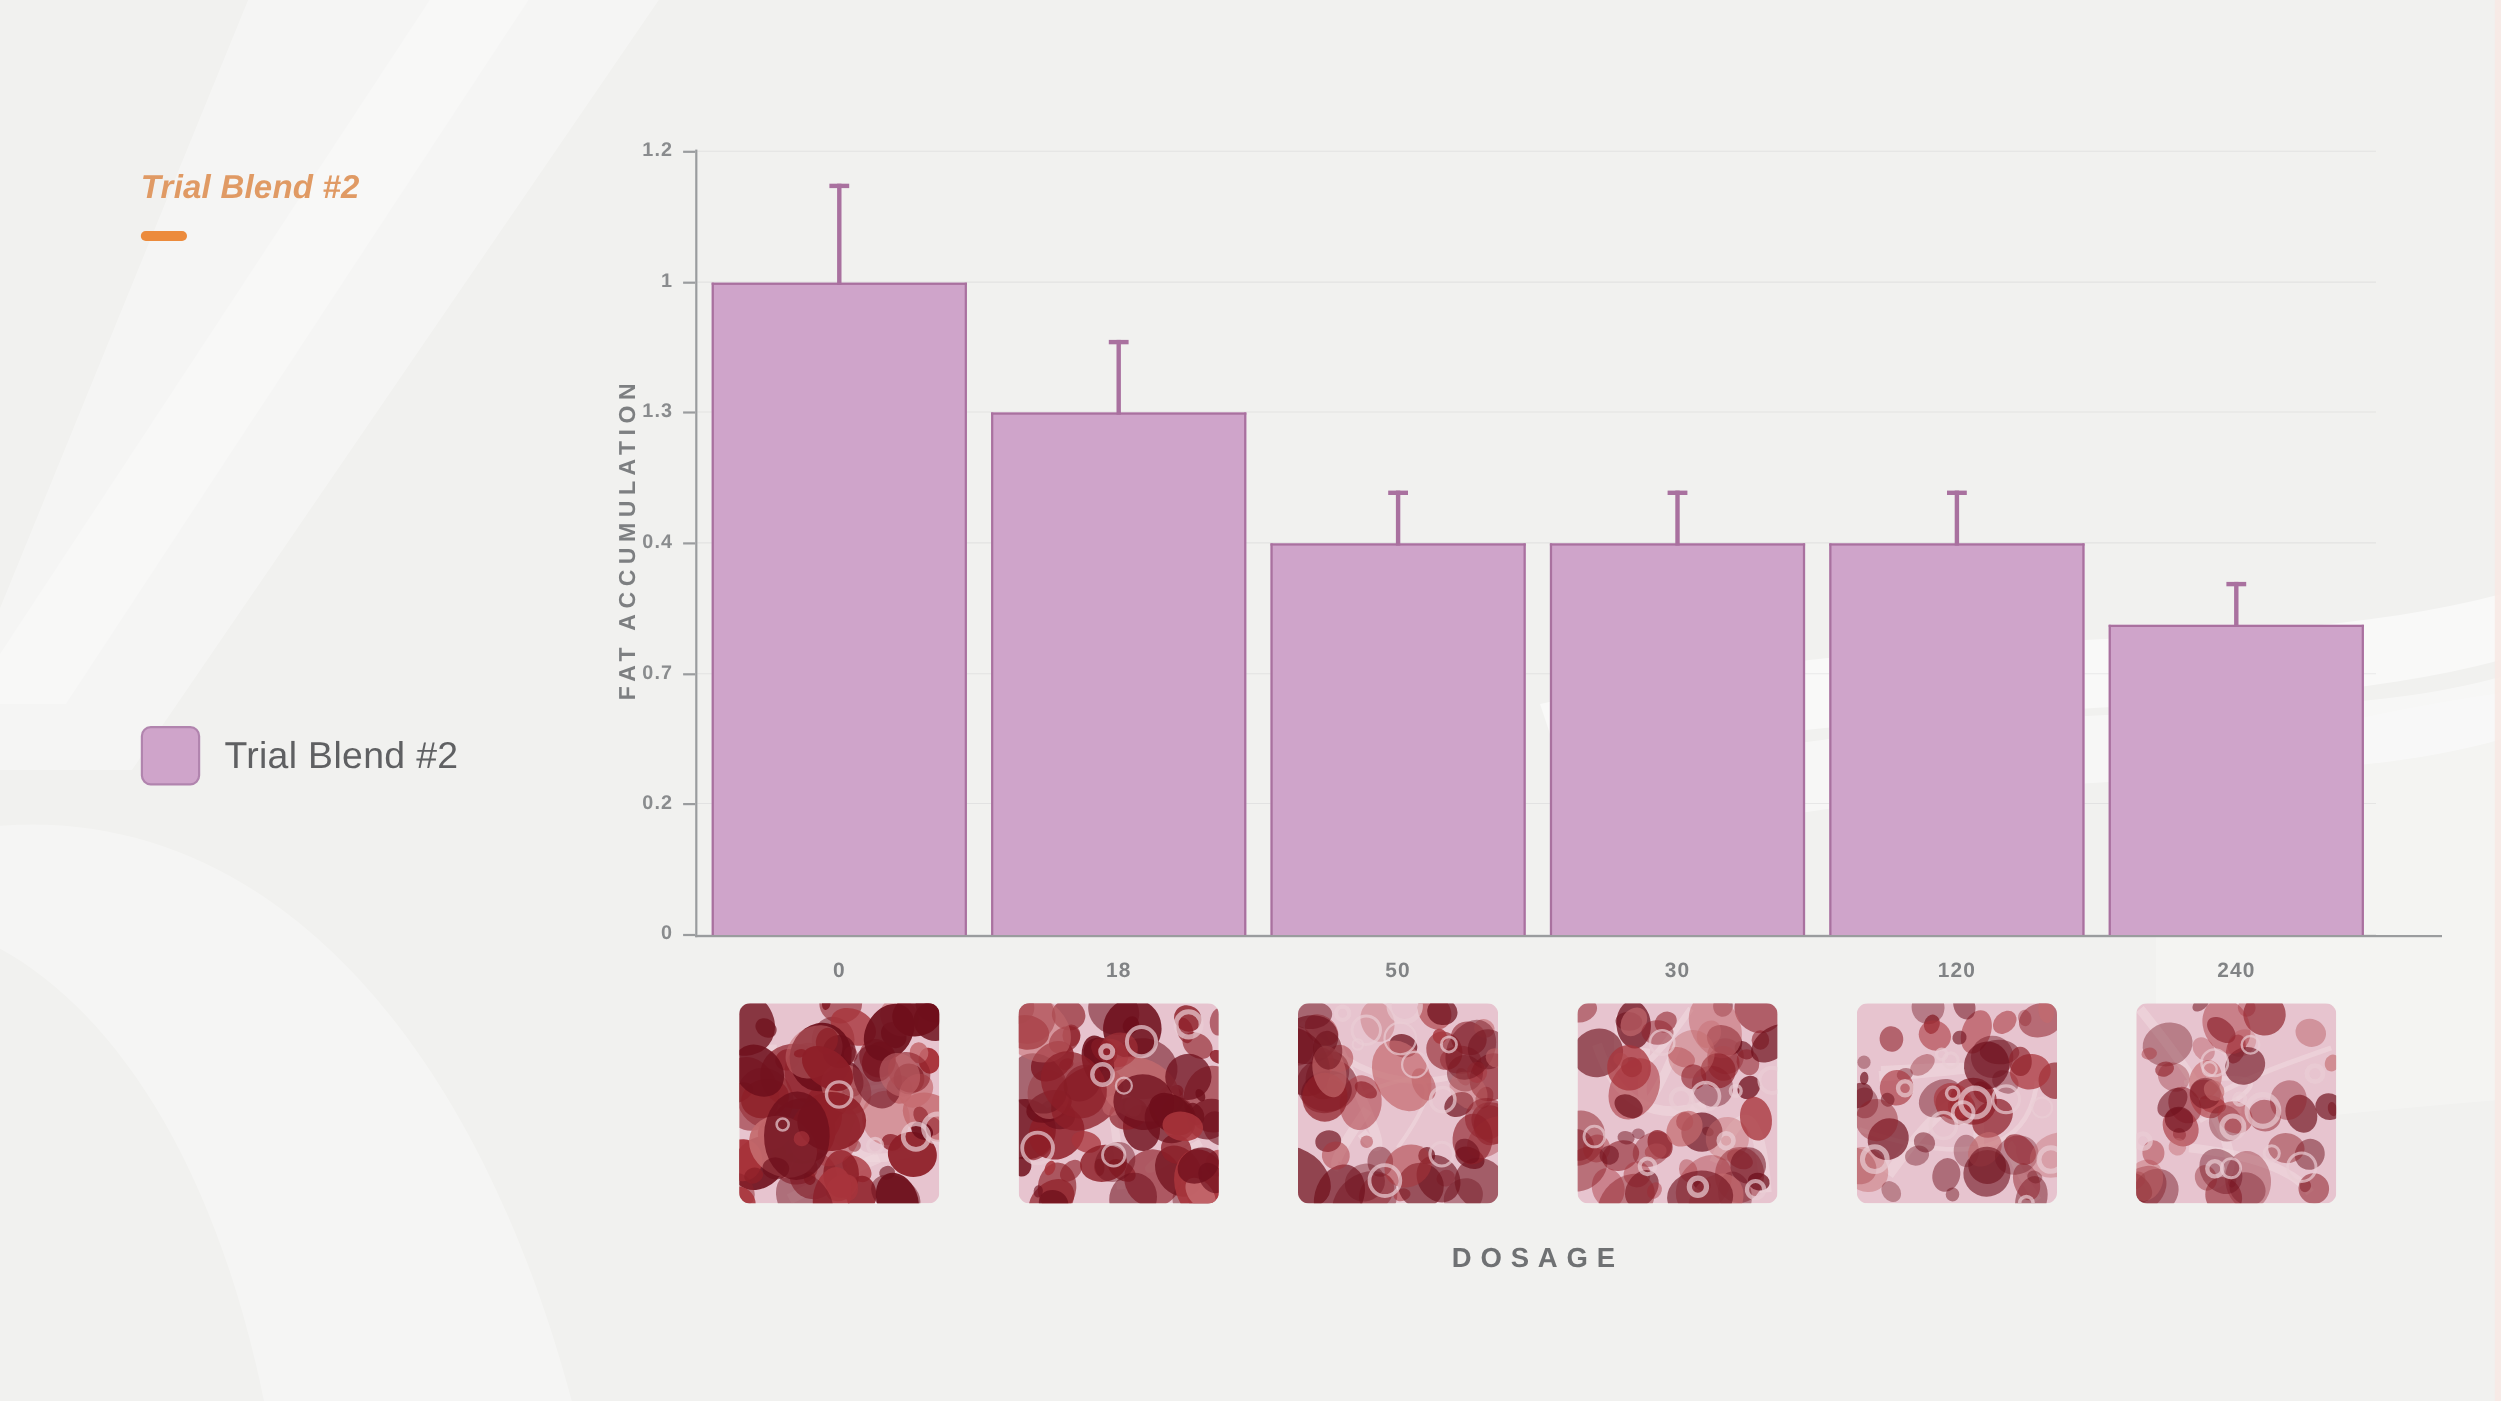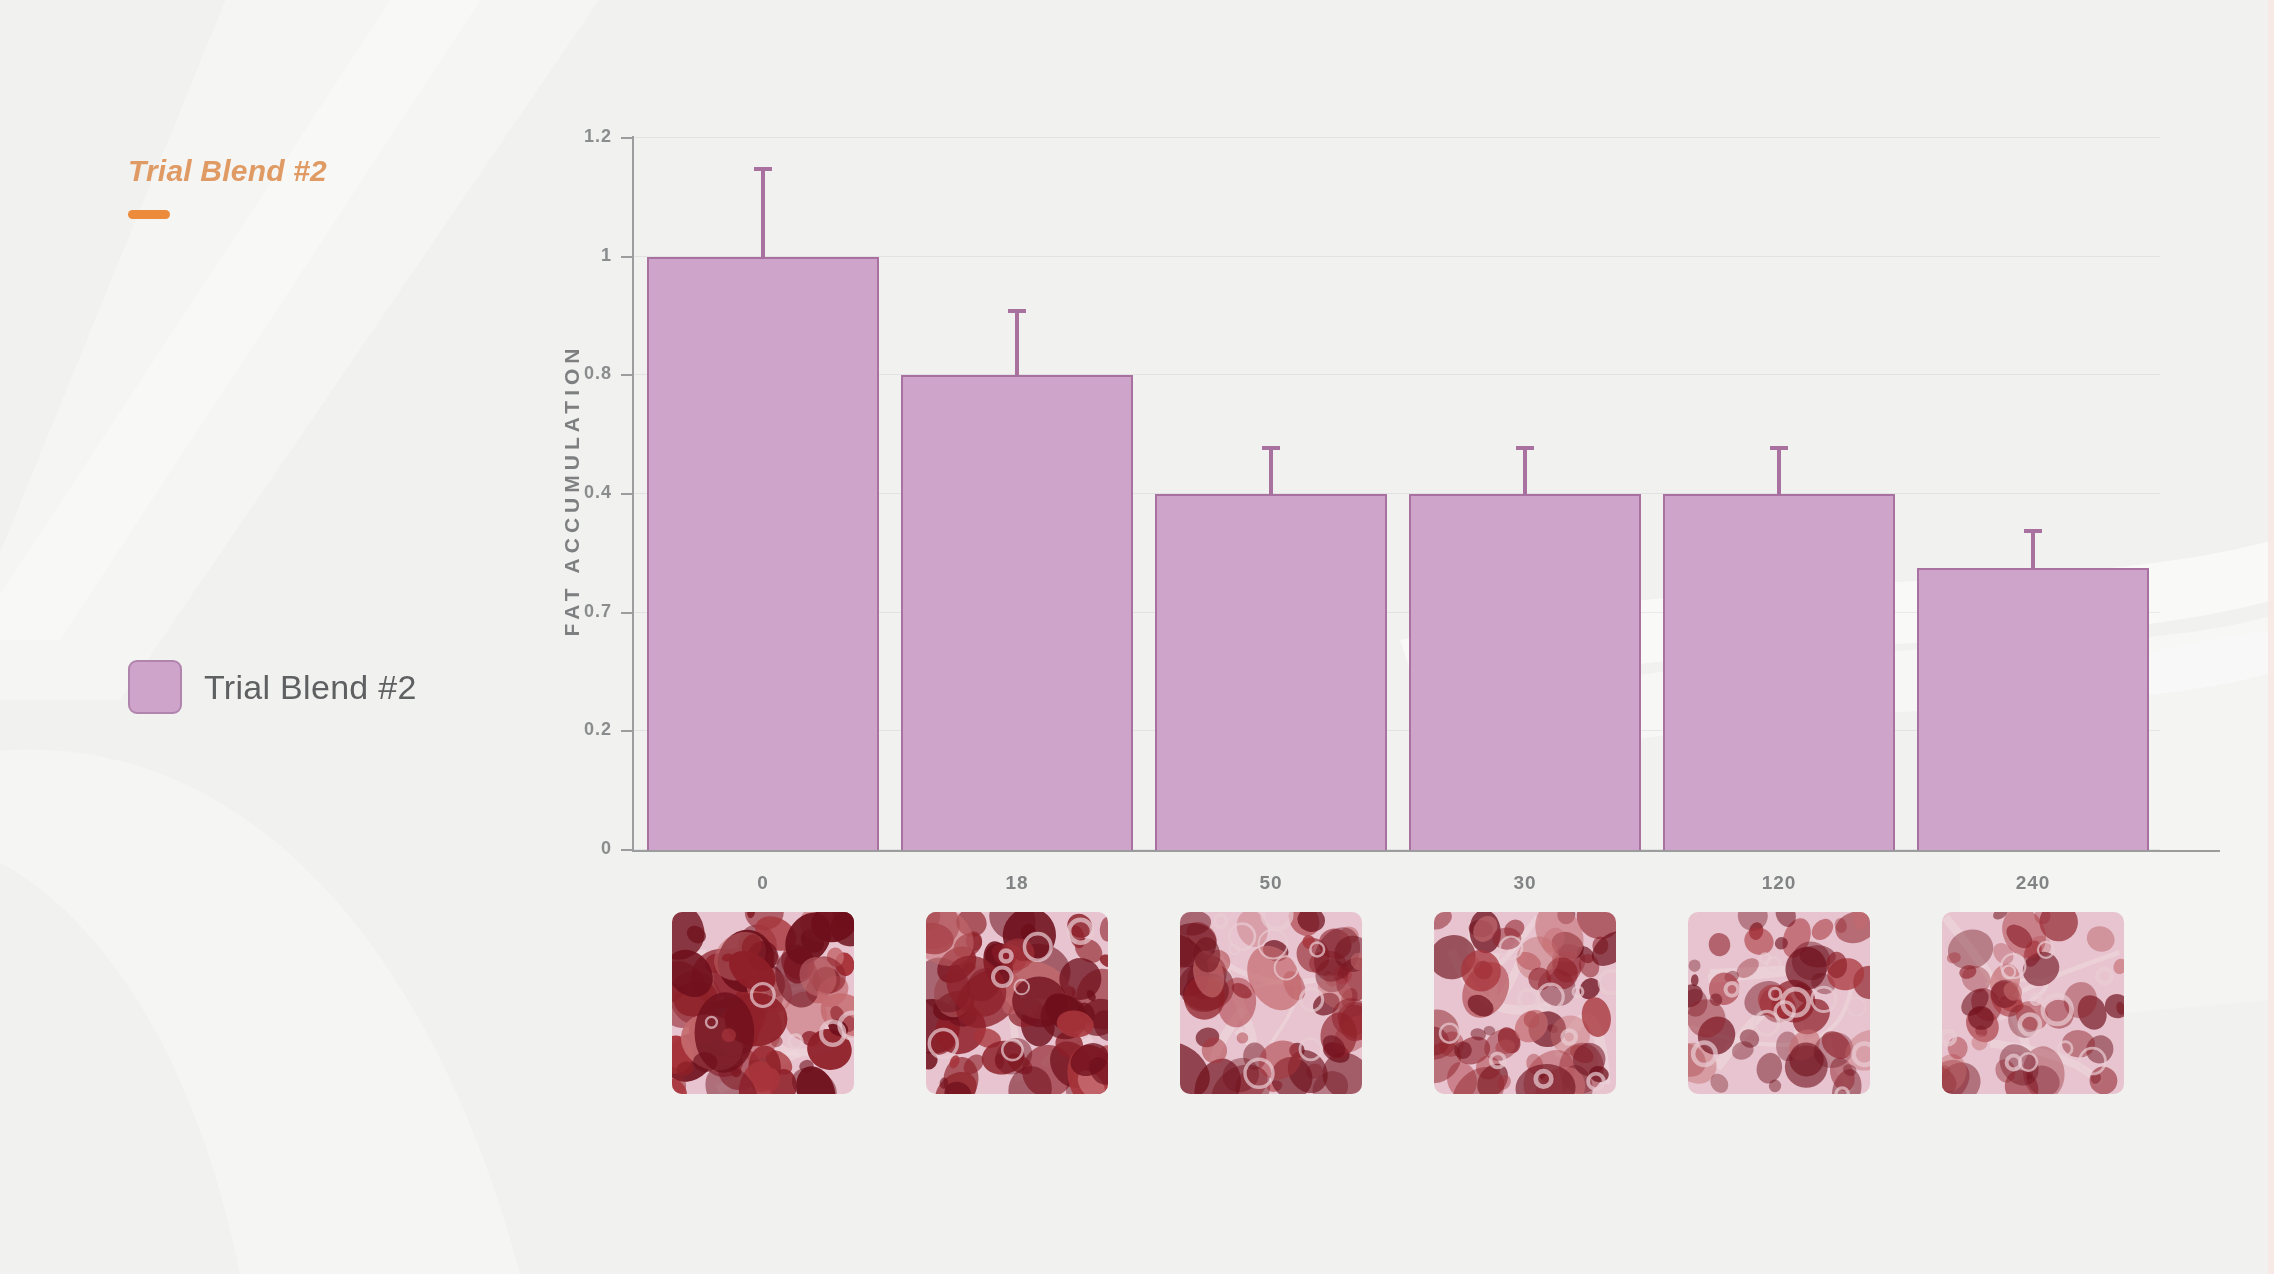--- a/index.html
+++ b/index.html
@@ -285,21 +285,21 @@
           </div>
           <div class="y-tick" style="bottom: 33.3333%;">
             <span class="lbl">0.7</span>
             <span class="mark"></span>
           </div>
           <div class="y-tick" style="bottom: 50%;">
             <span class="lbl">0.4</span>
             <span class="mark"></span>
           </div>
           <div class="y-tick" style="bottom: 66.6667%;">
-            <span class="lbl">0.8</span>
+            <span class="lbl">1.3</span>
             <span class="mark"></span>
           </div>
           <div class="y-tick" style="bottom: 83.3333%;">
             <span class="lbl">1</span>
             <span class="mark"></span>
           </div>
           <div class="y-tick" style="bottom: 100%;">
             <span class="lbl">1.2</span>
             <span class="mark"></span>
           </div>
@@ -849,15 +849,16 @@
               <circle cx="51.7" cy="47.9" r="2.8" fill="none" stroke="#e9cdd4" stroke-width="2.0" opacity="0.7"></circle>
               <circle cx="82.7" cy="81.9" r="7.1" fill="none" stroke="#e9cdd4" stroke-width="1.5" opacity="0.7"></circle>
               <circle cx="67.7" cy="75.0" r="3.8" fill="none" stroke="#e9cdd4" stroke-width="1.5" opacity="0.7"></circle>
               <circle cx="39.2" cy="29.7" r="6.6" fill="none" stroke="#e9cdd4" stroke-width="1.3" opacity="0.7"></circle>
               <circle cx="57.1" cy="20.8" r="4.4" fill="none" stroke="#e9cdd4" stroke-width="1.2" opacity="0.7"></circle>
               <circle cx="63.3" cy="53.6" r="7.9" fill="none" stroke="#e9cdd4" stroke-width="2.6" opacity="0.7"></circle>
      </svg>
           </div>
         </div>
       </div>
+    <div class="x-axis-title">DOSAGE</div>
 
   </div>
 </div>
 
 </body></html>

